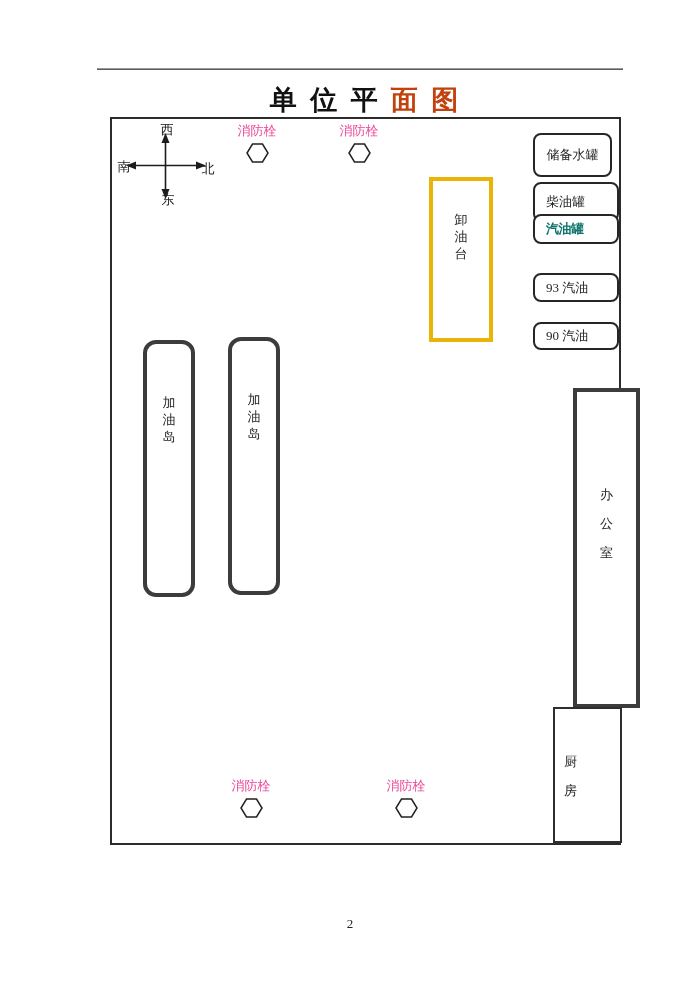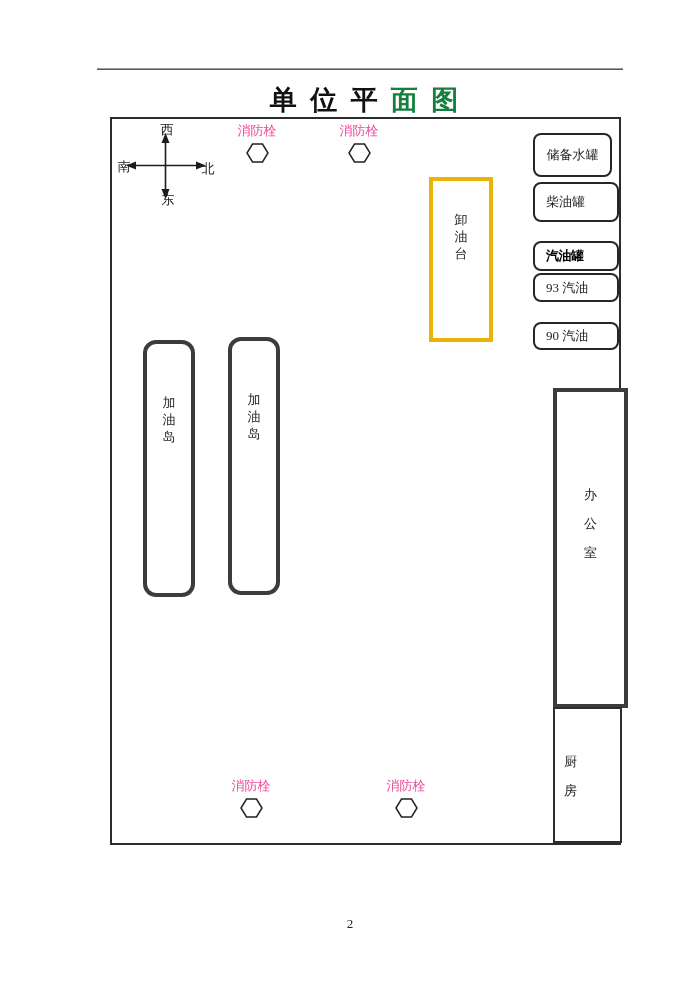--- a/index.html
+++ b/index.html
@@ -25,21 +25,21 @@
     left: 110px; top: 82px;
     width: 511px;
     text-align: center;
     font-family: "Liberation Sans", sans-serif;
     font-weight: bold;
     font-size: 27px;
     letter-spacing: 3px;
     white-space: pre;
     color: #111111;
   }
-  .doc-title .blue { color: #15803d; margin-left: 10px; }
+  .doc-title .blue { color: #c2410c; margin-left: 10px; }
   .plan {
     position: absolute;
     left: 110px; top: 117px;
     width: 511px; height: 728px;
     border: 2px solid #2b2b2b;
     background: #ffffff;
   }
   .plan * { font-size: 13px; }
   .abs { position: absolute; }
 
@@ -77,25 +77,25 @@
     border: 2px solid #262626; border-radius: 8px;
     background: #fff;
     display: flex; align-items: center;
     padding-left: 11px;
     color: #1d1d1d;
     white-space: nowrap;
   }
   .tank.centered { justify-content: center; padding-left: 0; }
   .tank-0 { top: 14px;  height: 44px; width: 79px; }
   .tank-1 { top: 63px;  height: 40px; }
-  .tank-2 { top: 122px; height: 30px; font-weight: bold; letter-spacing: -0.5px; color: #000000; }
+  .tank-2 { top: 95px; height: 30px; font-weight: bold; letter-spacing: -0.5px; color: #0f766e; }
   .tank-3 { top: 154px; height: 29px; }
   .tank-4 { top: 203px; height: 28px; }
 
-  .office { left: 441px; top: 269px; width: 75px; height: 320px; border-color: #3c3c3c; }
+  .office { left: 461px; top: 269px; width: 67px; height: 320px; border-color: #3c3c3c; }
   .office .vtext { padding-top: 88px; line-height: 29px; }
 
   .service-block {
     left: 441px; top: 588px; width: 69px; height: 136px;
     display: flex;
     border: 2px solid #2e2e2e; background: #fff; gap: 28px;
   }
   .service-block .cell { height: 100%; }
   .kitchen-cell { width: 31px; }
   .generator-cell { flex: 1; border-left: 2px solid #2e2e2e; }

